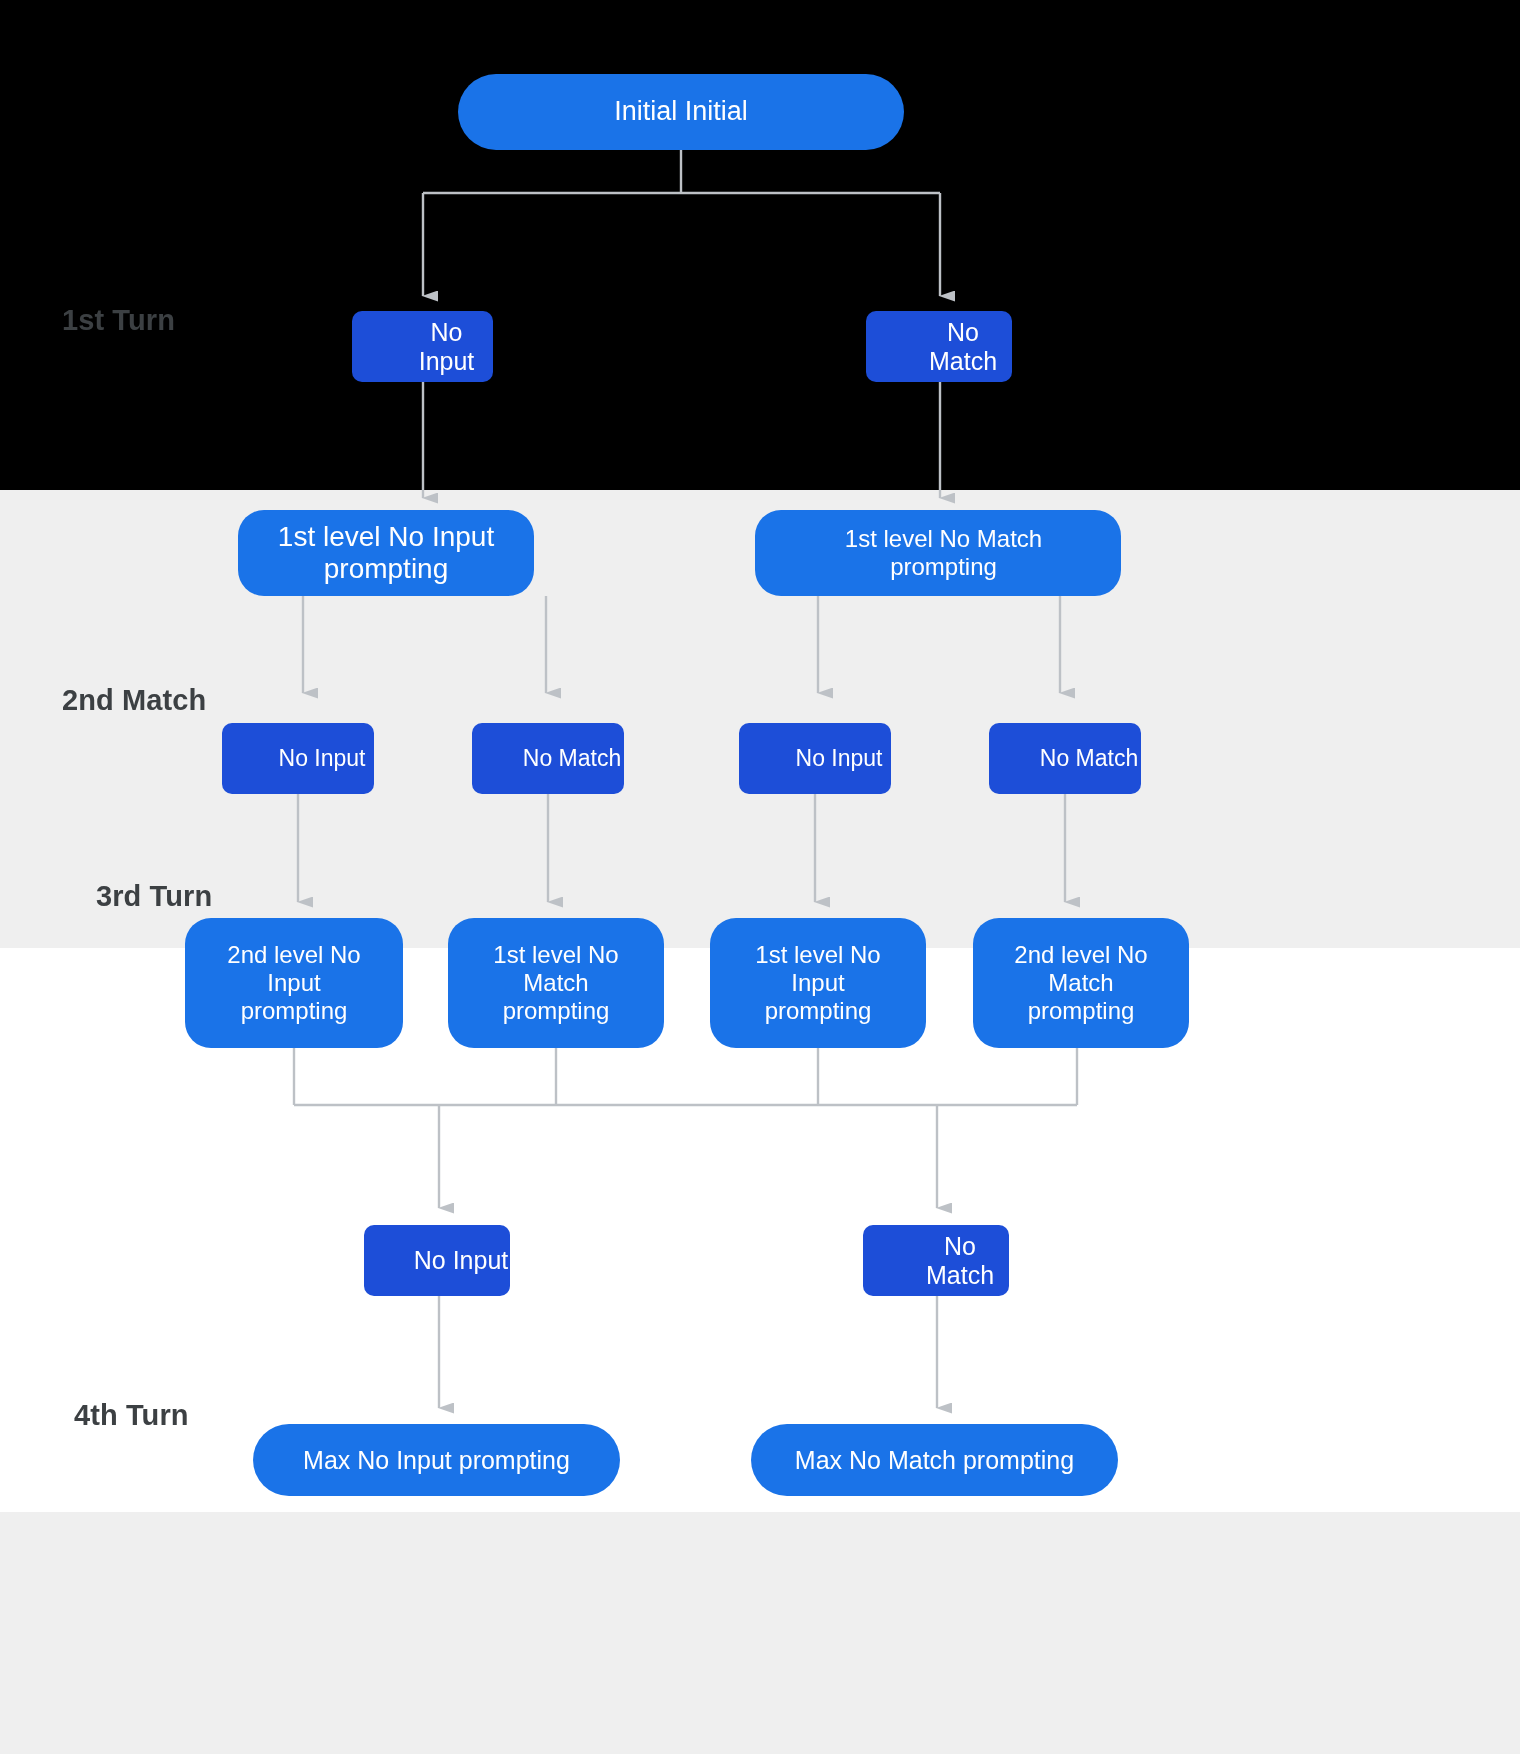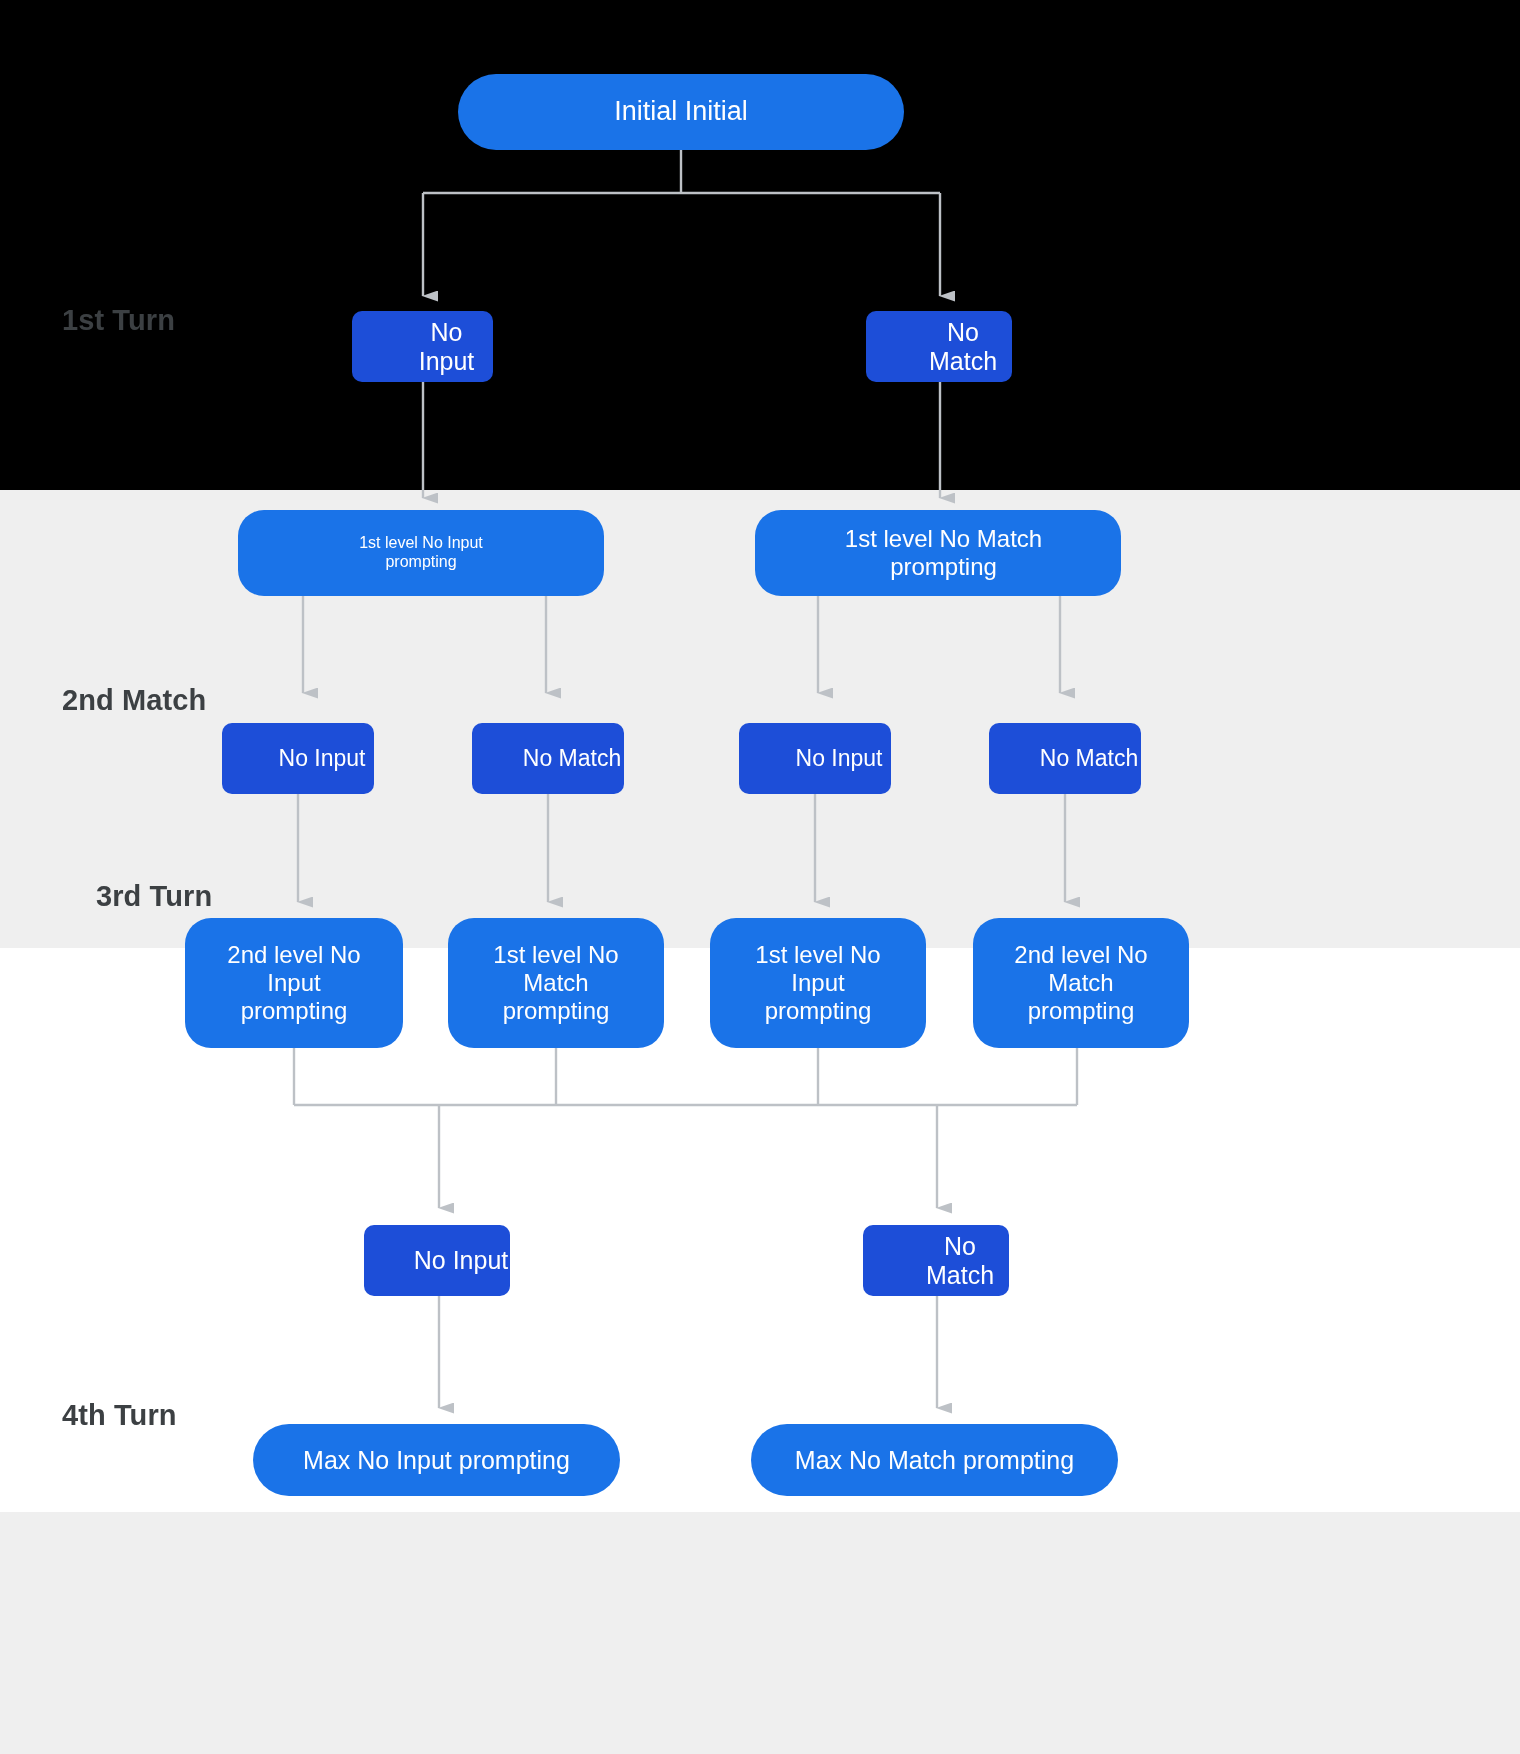--- a/index.html
+++ b/index.html
@@ -92,28 +92,28 @@
       <path d="M937,1105 L937,1208" marker-end="url(#arw)"></path>
 
       <path d="M439,1296 L439,1408" marker-end="url(#arw)"></path>
       <path d="M937,1296 L937,1408" marker-end="url(#arw)"></path>
     </g>
   </svg>
 
   <div class="turn-label" style="left:62px;top:304px;">1st Turn</div>
   <div class="turn-label" style="left:62px;top:684px;">2nd Match</div>
   <div class="turn-label" style="left:62px;top:880px;margin-left:34px;">3rd Turn</div>
-  <div class="turn-label" style="left:62px;top:1399px;">4th Turn</div>
+  <div class="turn-label" style="left:74px;top:1399px;">4th Turn</div>
 
   <div class="node blue pill" style="left:458px;top:74px;width:446px;height:76px;font-size:27px;">Initial Initial</div>
 
   <div class="node green rrect-sm" style="left:352px;top:311px;width:141px;height:71px;font-size:25px;">No Input</div>
   <div class="node green rrect-sm" style="left:866px;top:311px;width:146px;height:71px;font-size:25px;">No Match</div>
 
-  <div class="node blue rrect" style="left:238px;top:510px;width:366px;height:86px;font-size:16px;border-radius:26px;">1st level No Input
+  <div class="node blue rrect" style="left:238px;top:510px;width:296px;height:86px;font-size:28px;border-radius:26px;">1st level No Input
 prompting</div>
   <div class="node blue rrect" style="left:755px;top:510px;width:366px;height:86px;font-size:24px;border-radius:26px;padding-left:11px;">1st level No Match
 prompting</div>
 
   <div class="node green rrect-sm" style="left:222px;top:723px;width:152px;height:71px;font-size:23px;">No Input</div>
   <div class="node green rrect-sm" style="left:472px;top:723px;width:152px;height:71px;font-size:23px;">No Match</div>
   <div class="node green rrect-sm" style="left:739px;top:723px;width:152px;height:71px;font-size:23px;">No Input</div>
   <div class="node green rrect-sm" style="left:989px;top:723px;width:152px;height:71px;font-size:23px;">No Match</div>
 
   <div class="node blue rrect" style="left:185px;top:918px;width:218px;height:130px;font-size:24px;border-radius:26px;">2nd level No

